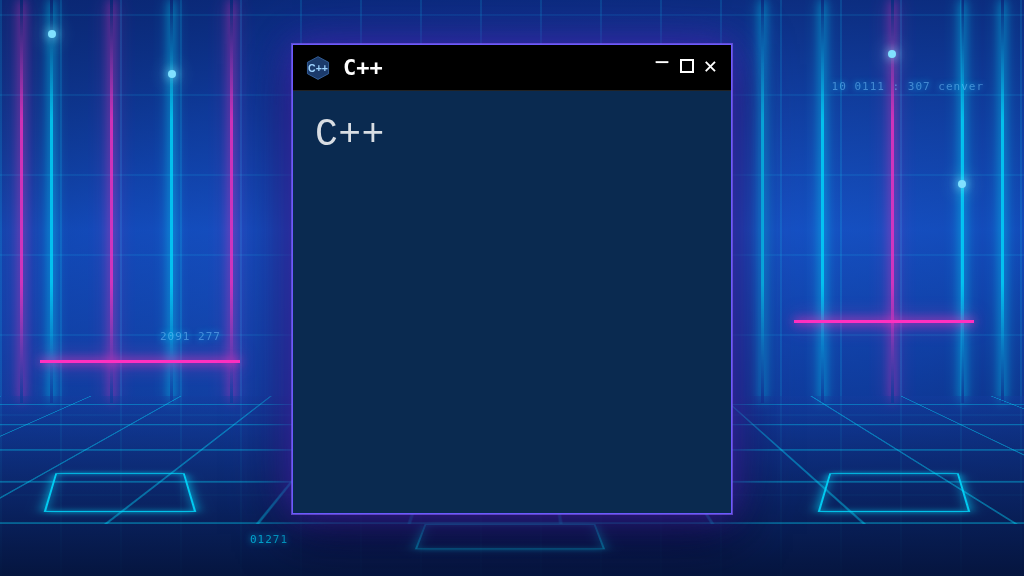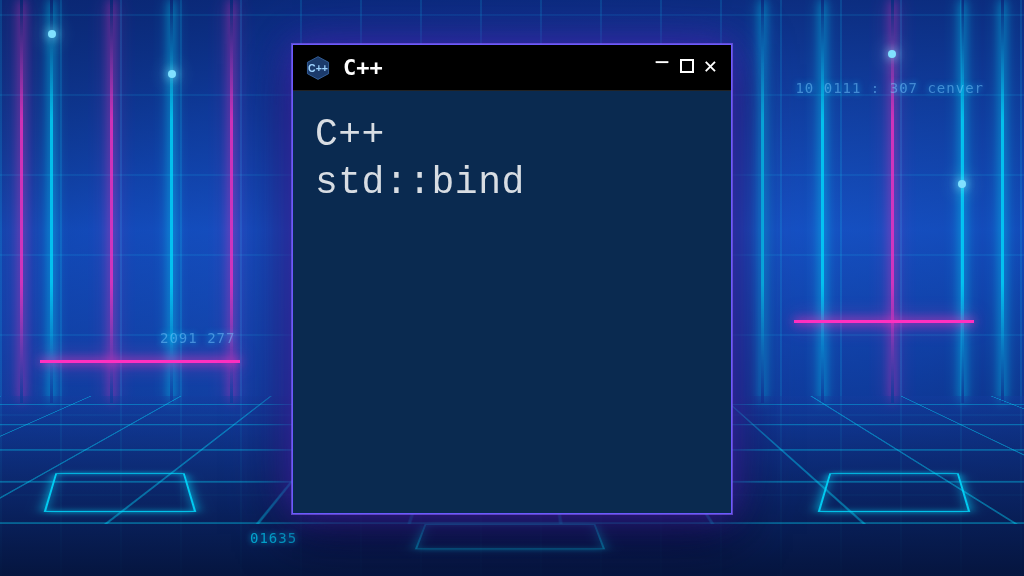--- a/index.html
+++ b/index.html
@@ -90,21 +90,21 @@
       transform: perspective(500px) rotateX(65deg);
     }
     .fs1 { left: 50px; bottom: 40px; width: 140px; height: 90px; }
     .fs2 { right: 60px; bottom: 40px; width: 140px; height: 90px; }
     .fs3 { left: 420px; bottom: 10px; width: 180px; height: 60px; opacity: 0.6; }
 
     
     .deco-text {
       position: absolute;
       color: rgba(120,200,255,0.5);
-      font-size: 14px;
+      font-size: 11px;
       letter-spacing: 1px;
       text-shadow: 0 0 6px rgba(0,200,255,0.8);
       font-family: monospace;
     }
     .dt1 { left: 160px; top: 330px; }
     .dt2 { right: 40px; top: 80px; }
     .dt3 { left: 250px; bottom: 30px; color: rgba(0,220,255,0.7); }
 
     
     .hbar {
@@ -229,34 +229,33 @@
 <div class="hbar hb1"></div>
 <div class="hbar hb2"></div>
 
 <div class="deco-text dt1">2091 277</div>
 <div class="deco-text dt2">10 0111 : 307  cenver</div>
 
 <div class="floor"></div>
 <div class="floor-sq fs1"></div>
 <div class="floor-sq fs2"></div>
 <div class="floor-sq fs3"></div>
-<div class="deco-text dt3">01635</div>
+<div class="deco-text dt3">01271</div>
 
 <div class="window">
   <div class="titlebar">
     <span class="app-icon">
       <svg viewBox="0 0 32 32">
         <polygon points="16,2 29,9 29,23 16,30 3,23 3,9" fill="#1b3a6b" stroke="#3a6aa8" stroke-width="1"></polygon>
         <text x="16" y="21" text-anchor="middle" fill="#9fd4ff" font-size="13" font-family="Arial" font-weight="bold">C++</text>
       </svg>
     </span>
     <span class="title-text">C++</span>
     <div class="win-controls">
       <span class="win-btn win-min">−</span>
       <span class="win-btn"><span class="win-max"></span></span>
       <span class="win-btn win-close">✕</span>
     </div>
   </div>
   <div class="window-body">
     <div class="code-line">C++</div>
-    <div class="code-line">std::bind</div>
   </div>
 </div>
 
 </body></html>

